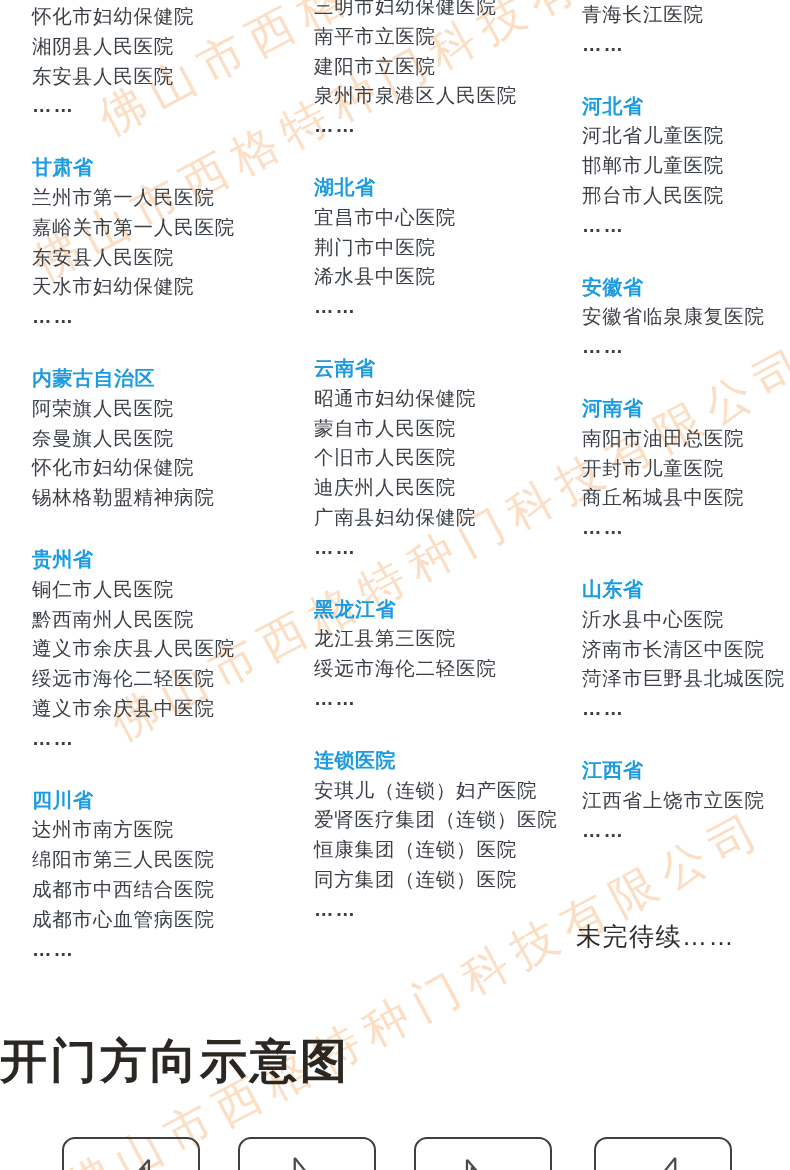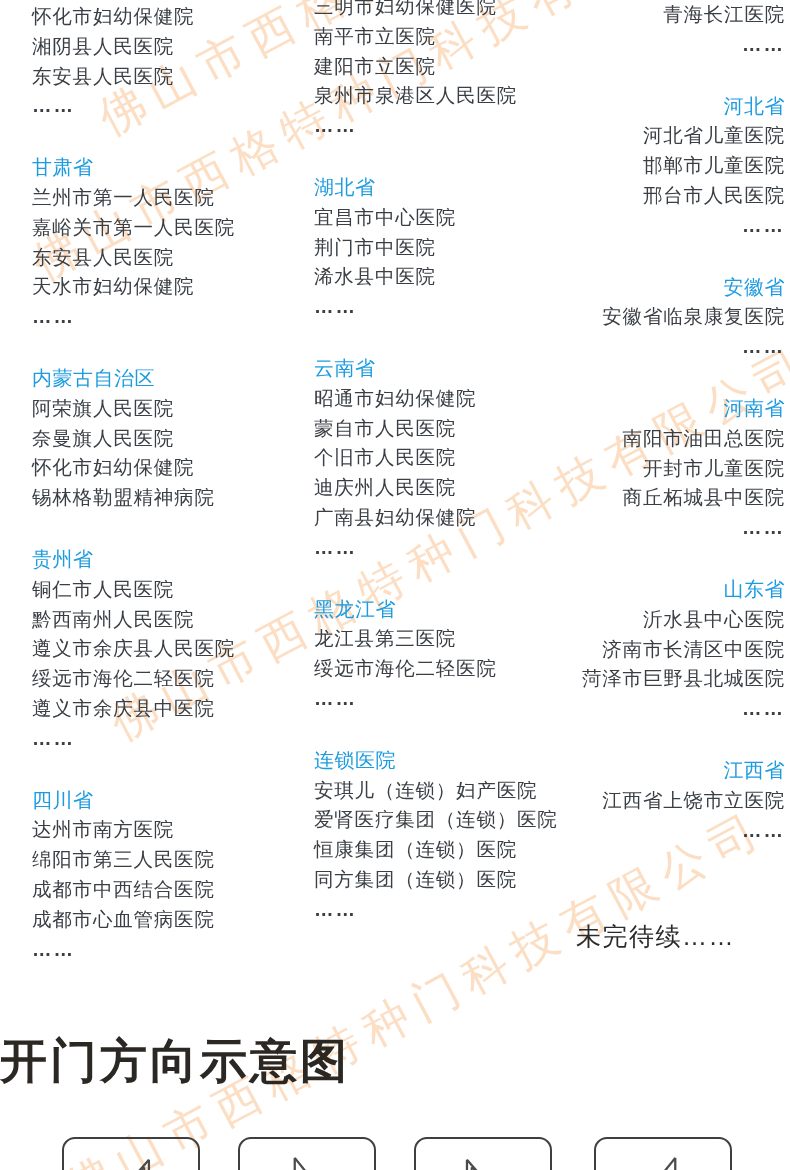--- a/index.html
+++ b/index.html
@@ -24,24 +24,24 @@
     font-weight:400;
   }
   .wm1{left:88px;top:95px;}
   .wm2{left:22px;top:240px;}
   .wm3{left:100px;top:700px;}
   .wm4{left:55px;top:1165px;}
   
   .col{position:absolute;white-space:nowrap;}
   .col1{left:32px;top:2px;}
   .col2{left:314px;top:-8px;}
-  .col3{left:582px;top:0px;text-align:right;}
+  .col3{left:582px;top:0px;}
   .section + .section{margin-top:32px;}
   .prov{
-    font-size:20px;font-weight:400;
+    font-size:20px;font-weight:700;
     color:var(--prov-color,#1C9BE0);
     line-height:29.8px;letter-spacing:.5px;
   }
   .item{
     font-size:19.5px;
     color:var(--body-color,#3A3F45);
     line-height:29.8px;letter-spacing:.8px;
   }
   .ellipsis{font-weight:700;letter-spacing:2px;}
   

